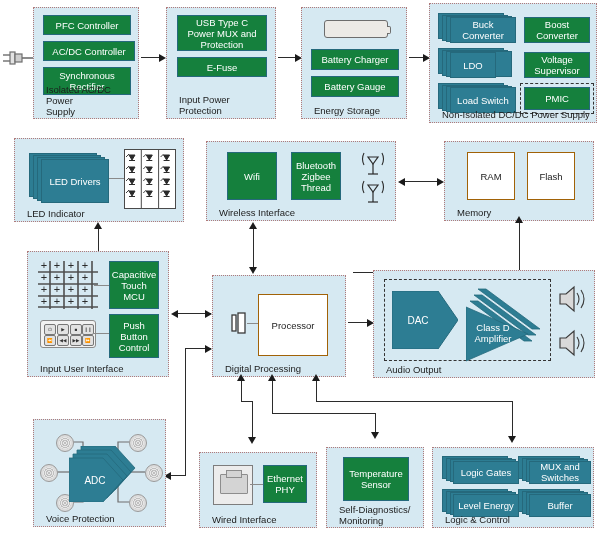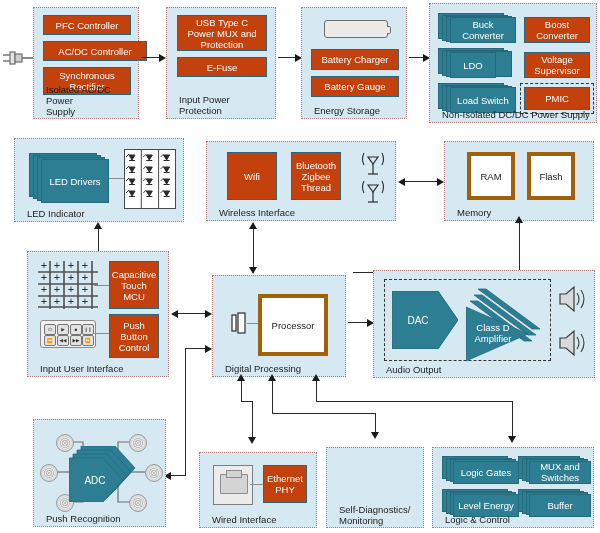--- a/index.html
+++ b/index.html
@@ -8,27 +8,27 @@
   #stage{position:absolute;left:0;top:0;width:600px;height:533px;}
 
   
   .panel{position:absolute;background:#d6e9f2;border:1px dotted #b07a7a;
          box-sizing:border-box;}
   .panel-title{position:absolute;left:0;right:0;bottom:2px;text-align:left;
                font-size:9.5px;color:#1b1b1b;line-height:11px;margin-left:12px;}
   .panel-title.two{bottom:1px;}
 
   
-  .blk{position:absolute;background:#c2410c;border:1px solid #25697c;
+  .blk{position:absolute;background:#15803d;border:1px solid #25697c;
        color:#ffffff;font-size:9.5px;line-height:11px;text-align:center;
        display:flex;align-items:center;justify-content:center;box-sizing:border-box;}
   .blk span{display:block;padding:0 2px;}
 
   
-  .wblk{position:absolute;background:#ffffff;border:4px solid #a16207;
+  .wblk{position:absolute;background:#ffffff;border:1px solid #a16207;
         color:#1b1b1b;font-size:9.5px;line-height:11px;text-align:center;
         display:flex;align-items:center;justify-content:center;box-sizing:border-box;}
 
   
   .stack{position:absolute;}
   .stack .lay{position:absolute;background:#2d7d93;border:1px solid #25697c;
               box-sizing:border-box;}
   .stack .face{position:absolute;background:#2d7d93;border:1px solid #25697c;
                color:#fff;font-size:9.5px;line-height:11px;text-align:center;
                display:flex;align-items:center;justify-content:center;
@@ -76,21 +76,21 @@
     <line x1="1" y1="13" x2="8" y2="13" stroke="#6e6e6e" stroke-width="1.4"></line>
     <rect x="8" y="4" width="5" height="12" fill="#e3e3e3" stroke="#6e6e6e" stroke-width="1.2"></rect>
     <rect x="13" y="6" width="7" height="8" fill="#cfcfcf" stroke="#6e6e6e" stroke-width="1.2"></rect>
     <line x1="20" y1="10" x2="33" y2="10" stroke="#6e6e6e" stroke-width="1.6"></line>
   </svg>
 
   <div class="panel" style="left:33px;top:7px;width:106px;height:112px">
     <div class="blk" style="left:9px;top:7px;width:88px;height:20px">
       <span>PFC Controller</span>
     </div>
-    <div class="blk" style="left:9px;top:33px;width:104px;height:20px">
+    <div class="blk" style="left:9px;top:33px;width:92px;height:20px">
       <span>AC/DC Controller</span>
     </div>
     <div class="blk" style="left:9px;top:59px;width:88px;height:28px;flex-direction:column">
       <span>Synchronous</span>
       <span>Rectifier</span>
     </div>
     <div class="panel-title two" style="bottom:1px">
       <div>Isolated AC/DC Power</div>
       <div>Supply</div>
     </div>
@@ -455,37 +455,41 @@
     <div class="mic" style="left:95px;top:74px;width:16px;height:16px"></div>
 
     <svg class="icon" style="left:35px;top:26px;width:72px;height:56px" viewBox="0 0 72 56">
       <polygon points="12,0 46,0 66,22 46,44 12,44" fill="#2d7d93" stroke="#25697c" stroke-width="0.8"></polygon>
       <polygon points="8,4 42,4 62,26 42,48 8,48" fill="#2d7d93" stroke="#25697c" stroke-width="0.8"></polygon>
       <polygon points="4,8 38,8 58,30 38,52 4,52" fill="#2d7d93" stroke="#25697c" stroke-width="0.8"></polygon>
       <polygon points="0,12 34,12 54,34 34,56 0,56" fill="#2d7d93" stroke="#25697c" stroke-width="0.8"></polygon>
       <text x="26" y="38" fill="#ffffff" font-size="10" font-family="Liberation Sans,sans-serif" text-anchor="middle">ADC</text>
     </svg>
 
-    <div class="panel-title">Push Recognition</div>
+    <div class="panel-title">Voice Protection</div>
   </div>
 
   <div class="panel" style="left:199px;top:452px;width:118px;height:76px">
     <div class="rj45" style="left:13px;top:12px;width:38px;height:38px">
       <div class="in" style="left:6px;top:8px;width:26px;height:18px;border-radius:1px"></div>
       <div class="in" style="left:12px;top:4px;width:14px;height:6px"></div>
     </div>
     <div class="ln lnh grey" style="left:50px;top:31px;width:14px;background:#8a8a8a"></div>
     <div class="blk" style="left:63px;top:12px;width:44px;height:38px;flex-direction:column">
       <span>Ethernet</span>
       <span>PHY</span>
     </div>
     <div class="panel-title">Wired Interface</div>
   </div>
 
   <div class="panel" style="left:326px;top:447px;width:98px;height:81px">
+    <div class="blk" style="left:16px;top:9px;width:66px;height:44px;flex-direction:column">
+      <span>Temperature</span>
+      <span>Sensor</span>
+    </div>
     <div class="panel-title" style="bottom:1px">
       <div>Self-Diagnostics/</div>
       <div>Monitoring</div>
     </div>
   </div>
 
   <div class="panel" style="left:432px;top:447px;width:162px;height:81px">
 
     <div class="stack" style="left:9px;top:8px;width:78px;height:28px">
       <div class="lay" style="left:0;top:0;width:66px;height:23px"></div>

